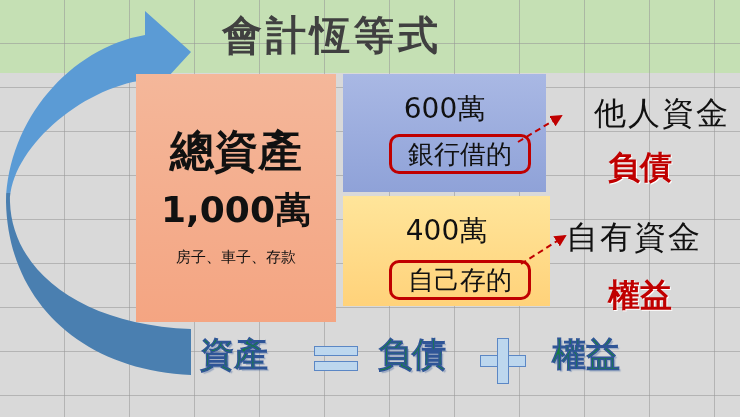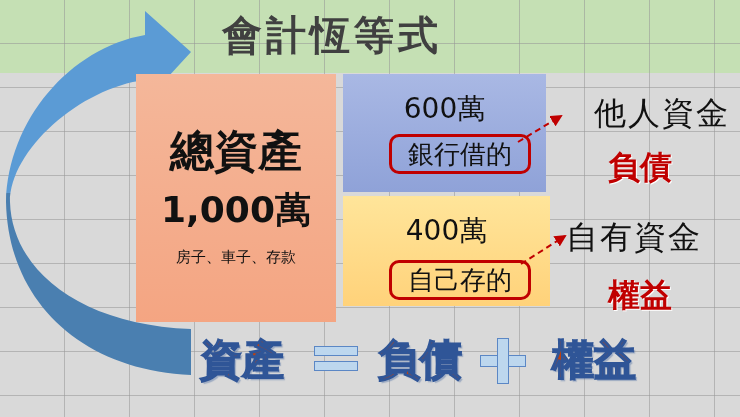--- a/index.html
+++ b/index.html
@@ -49,22 +49,22 @@
   }
   .eq-pill { top:64px; }
   .side-label {
     position:absolute; font-size:32px; color:#111; letter-spacing:2px; z-index:3;
   }
   .side-red {
     position:absolute; font-size:32px; font-weight:bold; color:#c00000; z-index:3;
     text-shadow:1px 1px 0 #fff;
   }
   .formula {
-    position:absolute; top:332px; font-size:42px; font-weight:bold;
-    color:#c2410c; -webkit-text-stroke:1.5px #2f5597; z-index:3;
+    position:absolute; top:332px; font-size:34px; font-weight:normal;
+    color:#15803d; -webkit-text-stroke:1.5px #2f5597; z-index:3;
     text-shadow:2px 2px 1px rgba(47,85,151,0.35);
   }
   .op-bar { position:absolute; background:#bdd7ee; border:1.5px solid #5b87c5; box-sizing:border-box; z-index:3; }
   svg { position:absolute; left:0; top:0; z-index:2; }
 </style>
 </head>
 <body>
 
 <div class="title-band"></div>
 <div class="title">會計恆等式</div>

